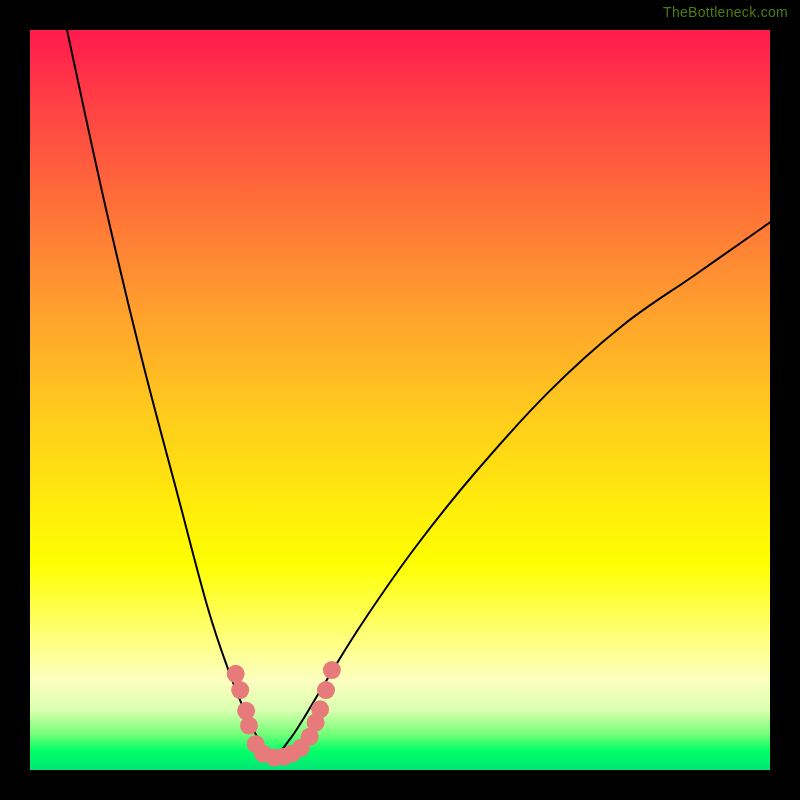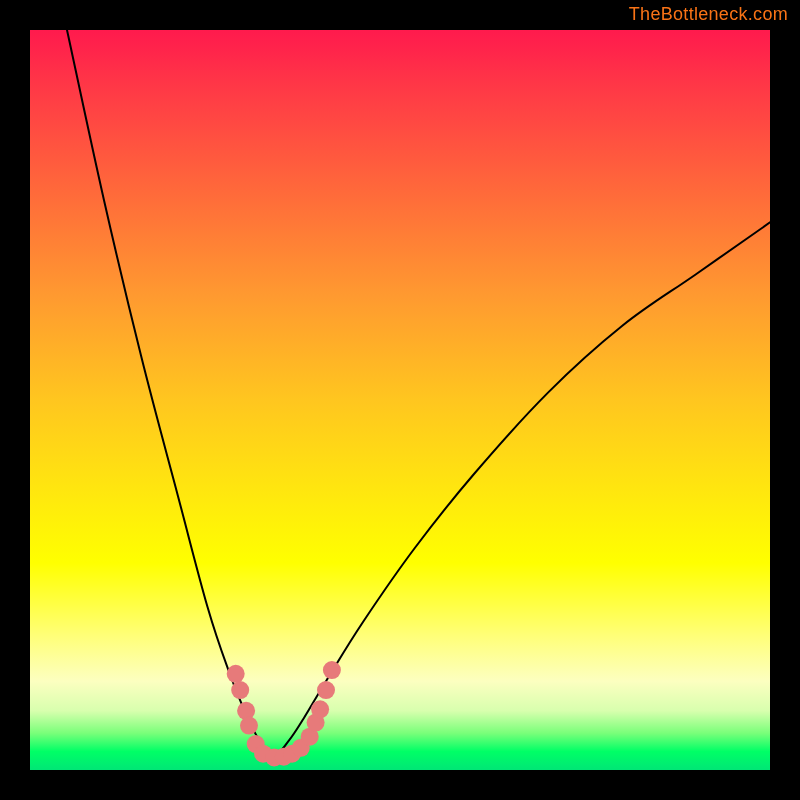--- a/index.html
+++ b/index.html
@@ -30,22 +30,22 @@
       #d8ffae 92%,
       #7aff7a 95%,
       #00ff66 97.5%,
       #00e676 100%
     );
   }
   .watermark {
     position: absolute;
     top: 4px;
     right: 12px;
-    color: #f97316;
-    font-size: 18px;
+    color: #4d7c0f;
+    font-size: 14px;
     font-weight: 400;
     letter-spacing: 0.3px;
     z-index: 5;
   }
   svg.plot {
     position: absolute;
     left: 30px;
     top: 30px;
     width: 740px;
     height: 740px;

